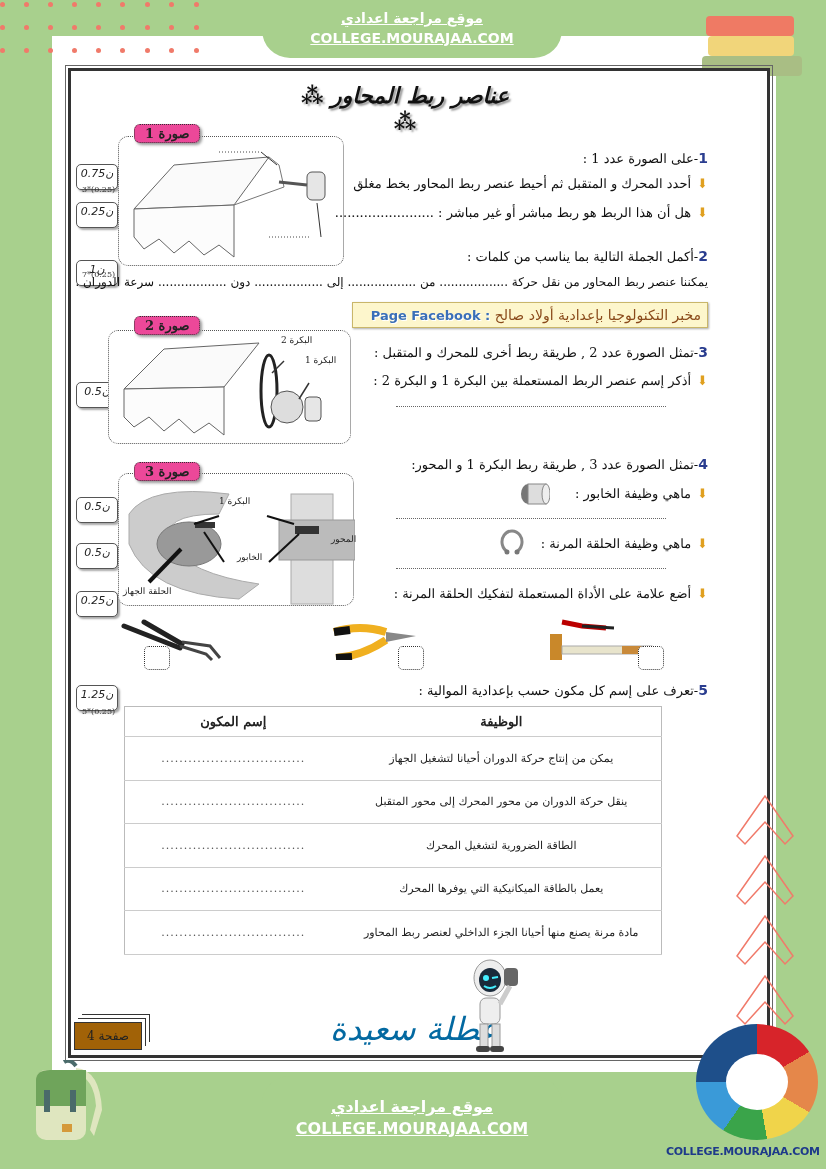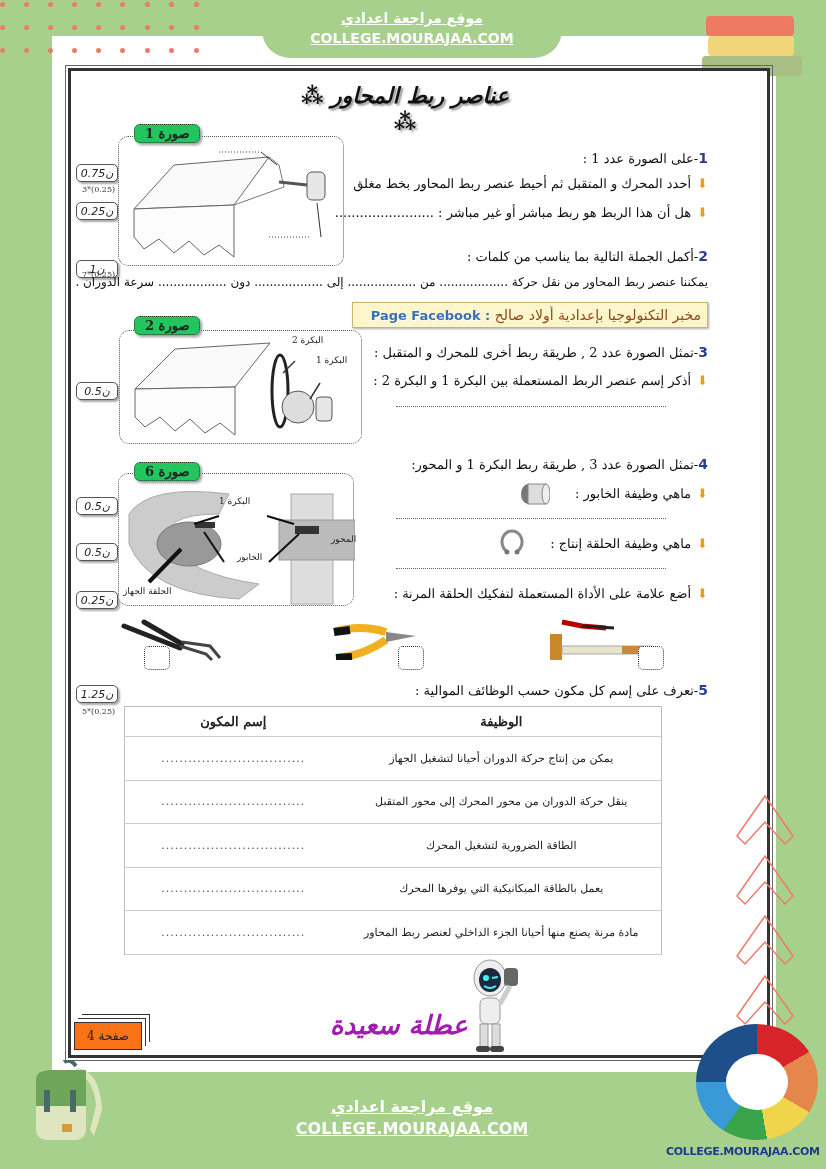--- a/index.html
+++ b/index.html
@@ -20,37 +20,37 @@
   .books{position:absolute;left:700px;top:12px;width:105px;height:80px}
   .book{position:absolute;height:20px;border-radius:4px}
   .b1{left:6px;top:4px;width:88px;background:#ef7a64}
   .b2{left:8px;top:24px;width:86px;background:#f1d57a}
   .b3{left:2px;top:44px;width:100px;background:#a9be84}
   .page-frame{position:absolute;left:68px;top:68px;width:702px;height:990px;border:3px solid #333;outline:1px solid #666;outline-offset:2px;background:#fff}
   .title{position:absolute;left:290px;top:82px;width:230px;text-align:center;font-size:22px;font-weight:bold;font-style:italic;color:#111;text-shadow:2px 2px 2px #999}
   .q{position:absolute;right:118px;font-size:13px;text-align:right;direction:rtl;color:#111;line-height:20px}
   .q b{font-family:"DejaVu Sans",sans-serif;color:#2a3d8f;font-size:14px}
   .bullet{color:#e0a020;margin-left:6px}
-  .score{position:absolute;left:76px;width:42px;height:18px;border:1px solid #555;border-radius:5px;background:#fff;box-shadow:2px 2px 2px #aaa;font-size:11px;font-style:italic;text-align:center;line-height:17px;font-family:"DejaVu Sans",sans-serif}
+  .score{position:absolute;left:76px;width:42px;height:26px;border:1px solid #555;border-radius:5px;background:#fff;box-shadow:2px 2px 2px #aaa;font-size:11px;font-style:italic;text-align:center;line-height:17px;font-family:"DejaVu Sans",sans-serif}
   .sub{position:absolute;left:82px;font-size:8px;color:#333}
   .figbox{position:absolute;border:1.5px dotted #555;border-radius:10px;background:#fff}
-  .figlabel{position:absolute;border:1.5px dotted #333;border-radius:6px;background:#22c55e;box-shadow:2px 2px 3px #999;font-size:13px;font-weight:bold;padding:1px 10px;direction:rtl}
+  .figlabel{position:absolute;border:1.5px dotted #333;border-radius:6px;background:#ec4899;box-shadow:2px 2px 3px #999;font-size:13px;font-weight:bold;padding:1px 10px;direction:rtl}
   .awning{position:absolute}
   .fb-banner{position:absolute;left:352px;top:302px;width:356px;height:26px;background:#fdf6cc;border:1px solid #c9b66a;box-shadow:1px 1px 2px #aaa;direction:rtl;font-size:14px;line-height:24px;padding-right:6px;color:#8a4a1a;font-family:"DejaVu Sans",sans-serif}
   .fb-banner .fb{color:#3a6fb8;font-weight:bold;font-size:13px;text-shadow:1px 1px 0 #fff}
   .dots-line{position:absolute;border-bottom:1.5px dotted #666;height:1px}
   .tool{position:absolute;height:44px}
   .checkbox{position:absolute;width:26px;height:24px;border:1.5px dotted #333;border-radius:5px;background:#fff}
   .table{position:absolute;left:124px;top:706px;width:538px;border:1px solid #bbb;border-collapse:collapse;direction:rtl;font-size:11px}
   .table th{height:30px;font-size:13px;font-weight:bold;border-bottom:1px solid #ccc;background:#fff}
   .table td{height:43.5px;border-bottom:1px solid #ccc;text-align:center}
   .table td.func{width:320px}
   .table td.name{color:#555;letter-spacing:1px}
-  .page-num{position:absolute;left:74px;top:1022px;width:68px;height:28px;border:1.5px solid #333;background:#f97316;box-shadow:3px -3px 0 #fff,4px -4px 0 #333,7px -7px 0 #fff,8px -8px 0 #333;font-size:12px;text-align:center;line-height:26px;direction:rtl}
-  .signature{position:absolute;left:330px;top:1010px;font-size:26px;font-style:italic;font-weight:bold;color:#a21caf;direction:rtl}
+  .page-num{position:absolute;left:74px;top:1022px;width:68px;height:28px;border:1.5px solid #333;background:#a16207;box-shadow:3px -3px 0 #fff,4px -4px 0 #333,7px -7px 0 #fff,8px -8px 0 #333;font-size:12px;text-align:center;line-height:26px;direction:rtl}
+  .signature{position:absolute;left:330px;top:1010px;font-size:32px;font-style:italic;font-weight:normal;color:#0369a1;direction:rtl}
   .robot{position:absolute;left:468px;top:958px;width:60px;height:96px}
   .chevrons{position:absolute;left:735px;top:792px;width:60px;height:240px}
   .backpack{position:absolute;left:20px;top:1060px;width:92px;height:84px}
   .logo-circle{position:absolute;left:696px;top:1024px;width:122px;height:116px;border-radius:50%;background:conic-gradient(#d7242a 0 60deg,#e5874a 60deg 120deg,#f0d44a 120deg 170deg,#3aa44a 170deg 215deg,#3a9ad8 215deg 270deg,#1e4f8a 270deg 360deg)}
   .logo-hole{position:absolute;left:30px;top:30px;width:62px;height:56px;border-radius:50%;background:#fff}
   .logo-text{position:absolute;left:666px;top:1145px;font-family:"DejaVu Sans",sans-serif;font-weight:bold;font-size:11px;color:#1e3a8a;letter-spacing:-0.3px}
   .pic-label{position:absolute;font-size:9px;direction:rtl}
 </style>
 </head>
 <body>
@@ -140,21 +140,21 @@
 <div class="q" style="top:203px"><span class="bullet">⬇</span><span>هل أن هذا الربط هو ربط مباشر أو غير مباشر : ........................</span></div>
 
 <div class="q" style="top:246px"><b>2</b><span>-أكمل الجملة التالية بما يناسب من كلمات :</span></div>
 <div class="q" style="top:272px;right:118px;font-size:12px">يمكننا عنصر ربط المحاور من نقل حركة .................. من .................. إلى .................. دون .................. سرعة الدوران .</div>
 
 <div class="fb-banner">
   <span>مخبر التكنولوجيا بإعدادية أولاد صالح</span>
   <span class="fb">: Page Facebook</span>
 </div>
 
-<div class="figbox" style="left:119px;top:330px;width:243px;height:114px">
+<div class="figbox" style="left:108px;top:330px;width:243px;height:114px">
   <svg class="awning" width="226" height="114" viewBox="0 0 226 114">
     <path d="M15 58 L55 18 L150 12 L115 56 Z" fill="#fafafa" stroke="#666"></path>
     <path d="M15 58 L115 56 L115 104 L100 92 L85 102 L70 88 L55 100 L40 86 L25 96 L15 86 Z" fill="#fcfcfc" stroke="#666"></path>
     <ellipse cx="160" cy="60" rx="8" ry="36" fill="none" stroke="#222" stroke-width="3"></ellipse>
     <circle cx="178" cy="76" r="16" fill="#ddd" stroke="#555"></circle>
     <rect x="196" y="66" width="16" height="24" rx="4" fill="#e6e6e6" stroke="#555"></rect>
     <line x1="175" y1="30" x2="163" y2="42" stroke="#333" stroke-width="1.5"></line>
     <line x1="200" y1="52" x2="190" y2="68" stroke="#333" stroke-width="1.5"></line>
   </svg>
   <div class="pic-label" style="left:172px;top:4px">البكرة 2</div>
@@ -178,31 +178,31 @@
     <line x1="148" y1="42" x2="175" y2="50" stroke="#111" stroke-width="2"></line>
     <line x1="105" y1="88" x2="85" y2="58" stroke="#111" stroke-width="2"></line>
     <line x1="150" y1="88" x2="180" y2="60" stroke="#111" stroke-width="2"></line>
     <line x1="30" y1="108" x2="62" y2="75" stroke="#111" stroke-width="4"></line>
   </svg>
   <div class="pic-label" style="left:100px;top:22px">البكرة 1</div>
   <div class="pic-label" style="left:118px;top:78px">الخابور</div>
   <div class="pic-label" style="left:212px;top:60px">المحور</div>
   <div class="pic-label" style="left:4px;top:112px">الحلقة الجهاز</div>
 </div>
-<div class="figlabel" style="left:134px;top:462px">صورة 6</div>
+<div class="figlabel" style="left:134px;top:462px">صورة 3</div>
 
 <div class="q" style="top:454px"><b>4</b><span>-تمثل الصورة عدد 3 , طريقة ربط البكرة 1 و المحور:</span></div>
 <div class="q" style="top:484px"><span class="bullet">⬇</span><span>ماهي وظيفة الخابور :</span></div>
 <svg style="position:absolute;left:518px;top:478px" width="32" height="28">
     <ellipse cx="10" cy="16" rx="7" ry="10" fill="#777"></ellipse>
     <rect x="10" y="6" width="18" height="20" fill="#ddd" stroke="#888"></rect>
     <ellipse cx="28" cy="16" rx="4" ry="10" fill="#eee" stroke="#888"></ellipse>
   </svg>
 <div class="dots-line" style="left:396px;top:518px;width:270px"></div>
-<div class="q" style="top:534px"><span class="bullet">⬇</span><span>ماهي وظيفة الحلقة إنتاج :</span></div>
+<div class="q" style="top:534px"><span class="bullet">⬇</span><span>ماهي وظيفة الحلقة المرنة :</span></div>
 <svg style="position:absolute;left:500px;top:528px" width="24" height="28">
     <path d="M8 24 A10 11 0 1 1 16 24" fill="none" stroke="#888" stroke-width="3"></path>
     <circle cx="7" cy="24" r="2.5" fill="#777"></circle>
     <circle cx="17" cy="24" r="2.5" fill="#777"></circle>
   </svg>
 <div class="dots-line" style="left:396px;top:568px;width:270px"></div>
 <div class="q" style="top:584px"><span class="bullet">⬇</span><span>أضع علامة على الأداة المستعملة لتفكيك الحلقة المرنة :</span></div>
 
 <svg class="tool" style="left:120px;top:618px" width="104" height="44">
     <path d="M4 8 L60 30" stroke="#222" stroke-width="5" stroke-linecap="round"></path>
@@ -221,21 +221,21 @@
 <div class="checkbox" style="left:398px;top:646px"></div>
 <svg class="tool" style="left:546px;top:616px" width="112" height="52">
     <path d="M16 6 L36 10 L60 12" stroke="#b00" stroke-width="5"></path>
     <path d="M36 10 L68 12" stroke="#222" stroke-width="3"></path>
     <rect x="4" y="18" width="12" height="34" fill="#c9882a"></rect>
     <rect x="16" y="30" width="90" height="8" fill="#e8e4cc" stroke="#aaa"></rect>
     <rect x="76" y="30" width="30" height="8" fill="#c98a3a"></rect>
   </svg>
 <div class="checkbox" style="left:638px;top:646px"></div>
 
-<div class="q" style="top:680px"><b>5</b><span>-تعرف على إسم كل مكون حسب الوظائف الموالية :</span></div>
+<div class="q" style="top:680px"><b>5</b><span>-تعرف على إسم كل مكون حسب بإعدادية الموالية :</span></div>
 <table class="table">
   <thead>
     <tr>
       <th>الوظيفة</th>
       <th>إسم المكون</th>
     </tr>
   </thead>
   <tbody>
     <tr>
       <td class="func">يمكن من إنتاج حركة الدوران أحيانا لتشغيل الجهاز</td>

